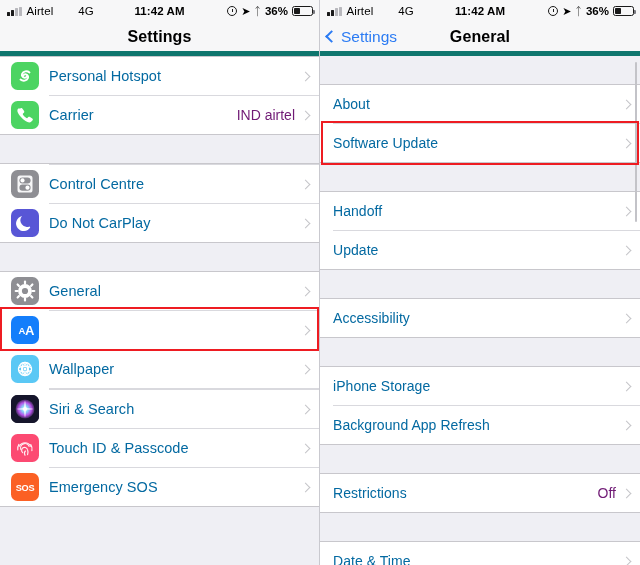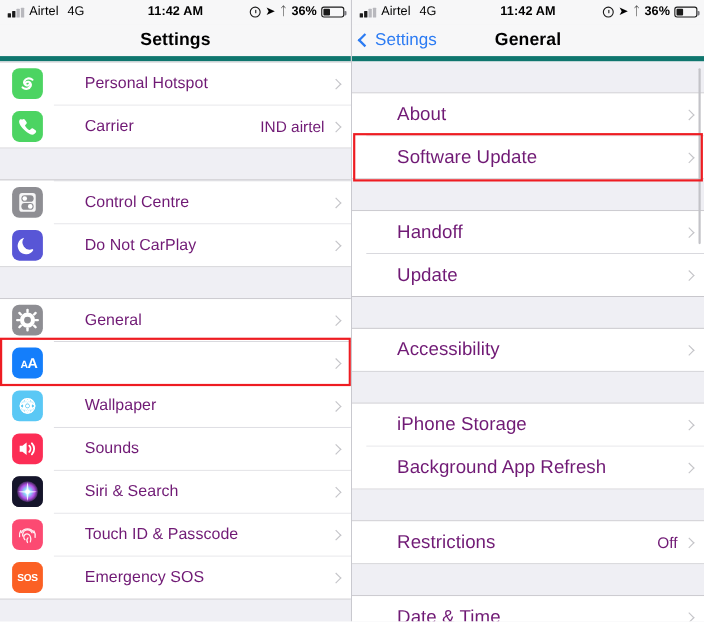--- a/index.html
+++ b/index.html
@@ -28,21 +28,21 @@
     position: relative;
   }
   .sb-left { display: flex; align-items: center; gap: 5px; }
   .bars { display: flex; align-items: flex-end; gap: 1.5px; height: 9px; }
   .bars i { width: 2.5px; background: #1a1a1a; border-radius: .5px; display: block; }
   .bars i:nth-child(1) { height: 3.5px; }
   .bars i:nth-child(2) { height: 5.5px; }
   .bars i:nth-child(3) { height: 7.5px; background: #b8b8bd; }
   .bars i:nth-child(4) { height: 9px;   background: #b8b8bd; }
   .carrier-name { font-size: 11.5px; letter-spacing: .1px; }
-  .net-type { font-size: 11.5px; margin-left: 3px; }
+  .net-type { font-size: 11.5px; margin-left: 20px; }
   .sb-time {
     position: absolute; left: 0; right: 0; text-align: center;
     font-size: 11.5px; font-weight: bold; letter-spacing: .1px;
   }
   .sb-right {
     margin-left: auto; display: flex; align-items: center; gap: 4px;
     position: relative; z-index: 2;
   }
   .ico-alarm {
     width: 10px; height: 10px; border: 1.3px solid #1a1a1a; border-radius: 50%;
@@ -100,39 +100,38 @@
   }
   .row .ico {
     width: 28px; height: 28px; border-radius: 6.5px;
     margin-left: 11px; margin-right: 10px;
     flex: 0 0 28px; position: relative;
     display: flex; align-items: center; justify-content: center;
     color: #fff; font-size: 12px; font-weight: bold;
     overflow: hidden;
   }
   .row .label {
-    font-size: 14.5px; color: #701a75; letter-spacing: .05px;
+    font-size: 14.5px; color: #0369a1; letter-spacing: .05px;
     white-space: nowrap;
-    margin-left: 28px;
   }
   .row .value {
     margin-left: auto; font-size: 14px; color: #701a75; padding-right: 7px;
   }
   .row .chev {
     width: 7px; height: 7px; border-top: 1.6px solid #c4c4c8;
     border-right: 1.6px solid #c4c4c8; transform: rotate(45deg);
     margin-left: auto; flex: 0 0 auto;
   }
   .row .value + .chev { margin-left: 0; }
   .sep { height: 1px; background: #d9d9de; margin-left: 49px; }
   .sep.plain { margin-left: 13px; }
 
   
   .row.plain { padding-left: 13px; height: 38px; }
-  .row.plain .label { font-size: 17px; text-align: center; }
+  .row.plain .label { font-size: 14px; text-align: center; }
 
   
   .ic-hotspot { background: #4cd462; }
   .ic-phone   { background: #4cd462; }
   .ic-notif   { background: #fc3b30; }
   .ic-cc      { background: #8e8e93; }
   .ic-dnd     { background: #5856d6; }
   .ic-gear    { background: #8e8e93; }
   .ic-display { background: #147efb; }
   .ic-wall    { background: #5ac8f5; }
@@ -285,30 +284,20 @@
                   <ellipse cx="14" cy="14" rx="6.6" ry="2.7" transform="rotate(120 14 14)"></ellipse>
                   <ellipse cx="14" cy="14" rx="2.7" ry="6.6"></ellipse>
                 </g>
                 <circle cx="14" cy="14" r="1.5" fill="#fff"></circle>
               </svg>
             </span>
             <span class="label">Wallpaper</span>
             <span class="chev"></span>
           </div>
           <div class="sep"></div>
-          <div class="row">
-            <span class="ico ic-sound">
-              <svg class="glyph" viewBox="0 0 28 28">
-                <path d="M13.2 8.3 9.4 11.3H6.9v5.4h2.5l3.8 3v-11.4z" fill="#fff"></path>
-                <path d="M15.6 11.2a4 4 0 0 1 0 5.6M18 9a7.2 7.2 0 0 1 0 10" fill="none" stroke="#fff" stroke-width="1.7" stroke-linecap="round"></path>
-              </svg>
-            </span>
-            <span class="label">Sounds</span>
-            <span class="chev"></span>
-          </div>
           <div class="sep"></div>
           <div class="row">
             <span class="ico ic-siri">
               <svg class="glyph" viewBox="0 0 28 28">
                 <defs>
                   <radialGradient id="sg" cx="50%" cy="50%" r="55%">
                     <stop offset="0%" stop-color="#ffffff"></stop>
                     <stop offset="30%" stop-color="#8ad8f8"></stop>
                     <stop offset="62%" stop-color="#b452e8"></stop>
                     <stop offset="100%" stop-color="#1a1a2e"></stop>

